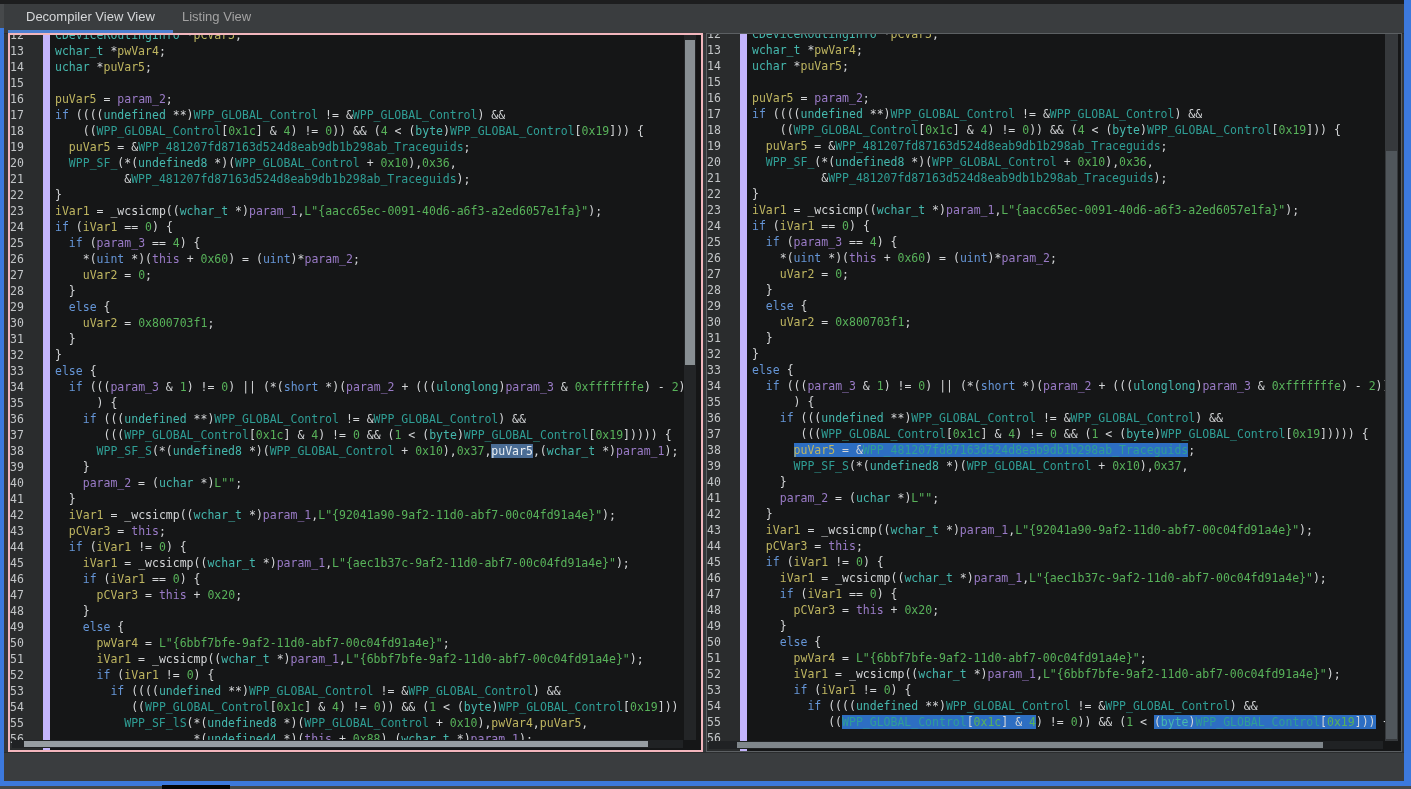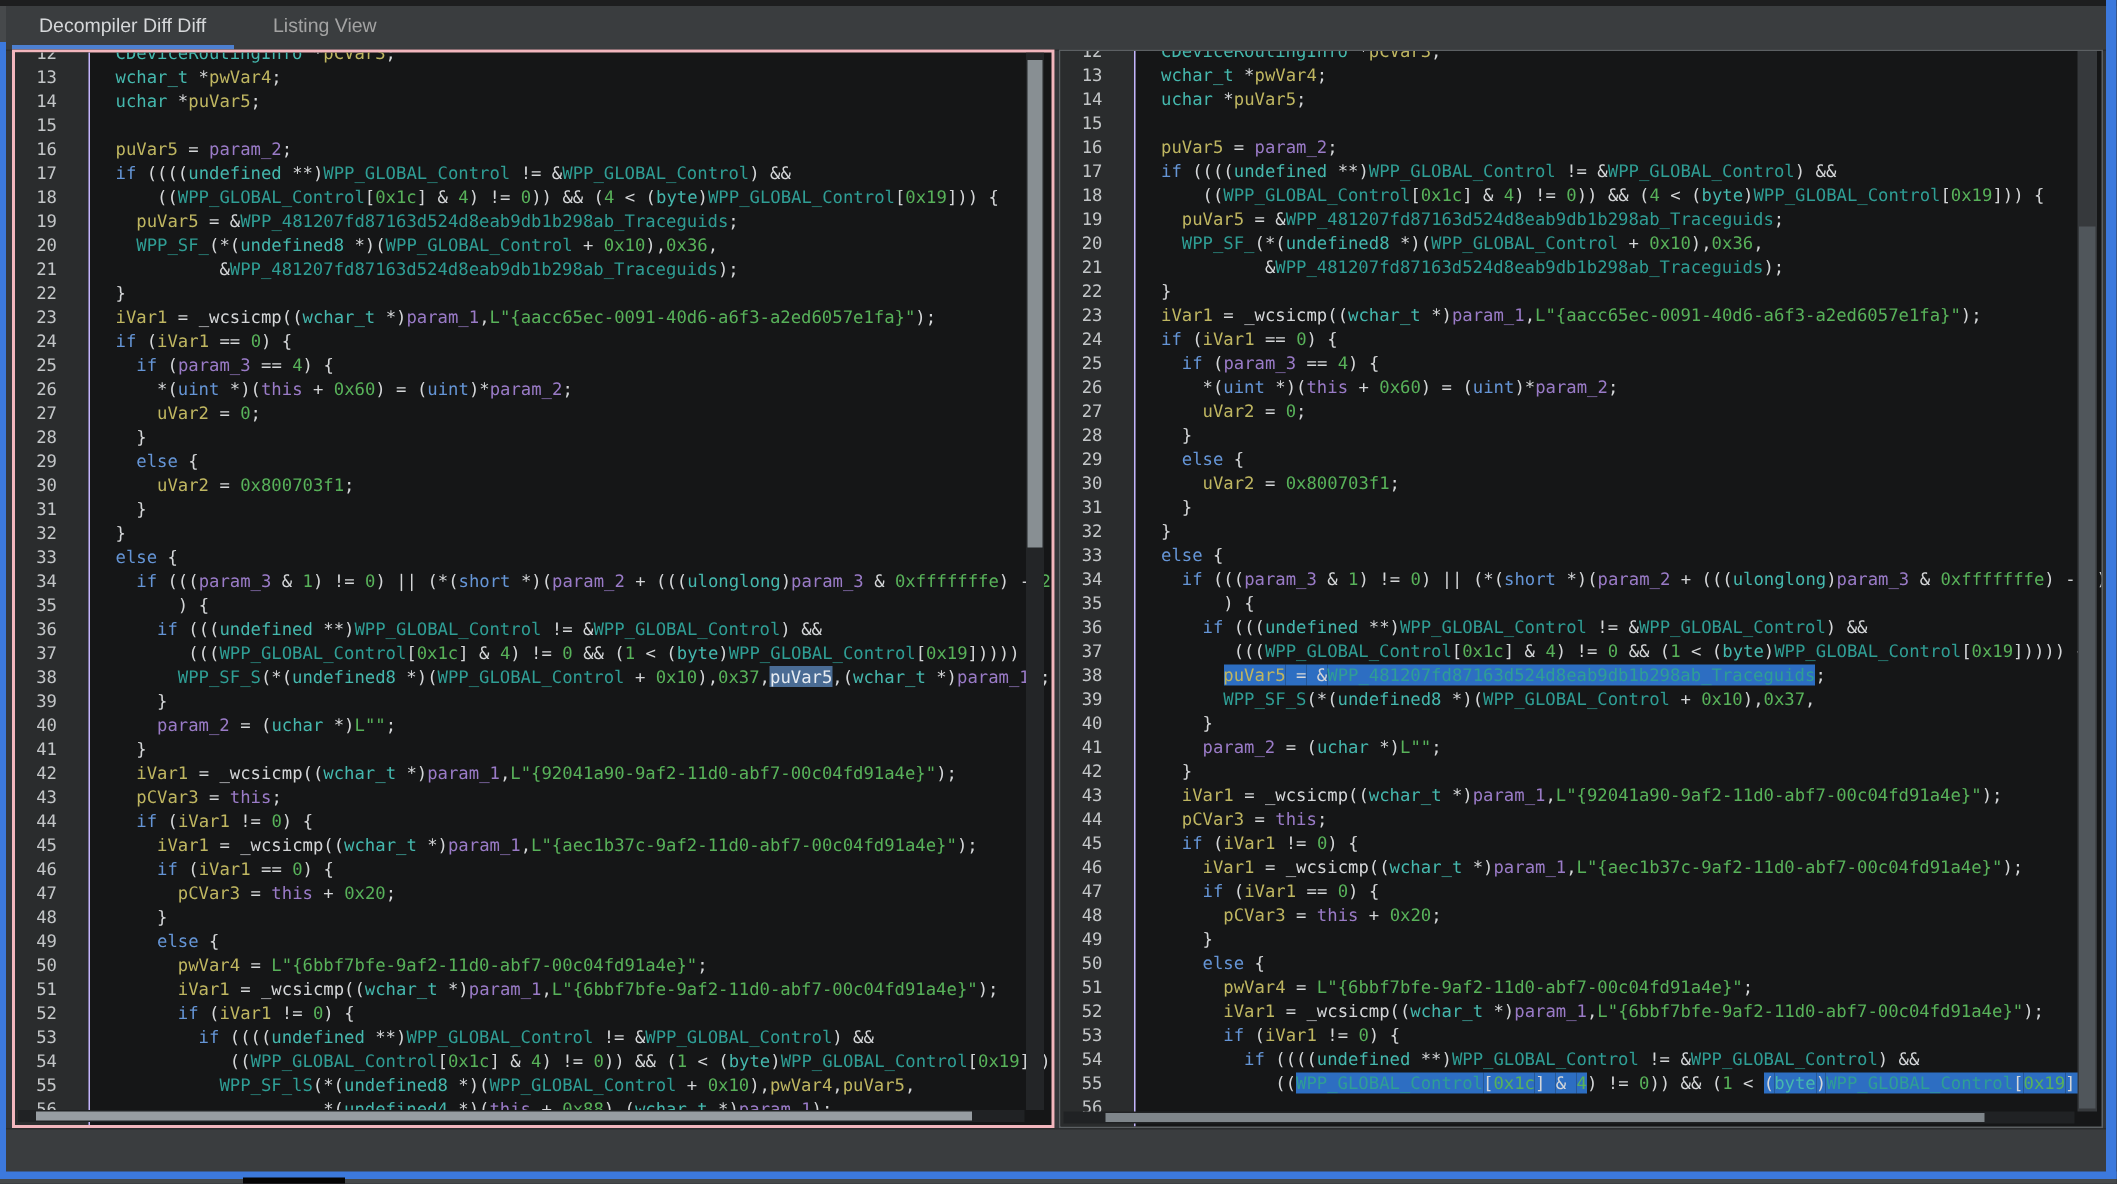--- a/index.html
+++ b/index.html
@@ -17,24 +17,24 @@
   #tabbar{left:4px;top:4px;width:1400px;height:29px;background:#3a3d3f;border-bottom:1px solid #2c2e30;}
   .tab{position:absolute;top:0;height:26px;line-height:26px;font-size:13px;padding:0 18px;color:#a3a3a3;cursor:default;}
   .tab.active{color:#d6d8da;border-bottom:3px solid #4d80d0;}
   #tab1{left:4px;}
   #tab2{left:160px;}
   
   .panel{position:absolute;top:33px;height:719px;box-sizing:border-box;background:#151617;overflow:hidden;}
   #panel-left{left:8px;width:695px;border:2px solid #f2b6bd;}
   #panel-right{left:706px;width:696px;border:1px solid #5c6063;}
   .panel-inner{position:absolute;left:0;top:0;right:0;bottom:0;display:flex;overflow:hidden;}
-  .gutter{width:28px;background:#2a2c2d;border-right:1px solid #c4b5fd;flex:none;
+  .gutter{width:28px;background:#2a2c2d;border-right:7px solid #c4b5fd;flex:none;
     font-family:"DejaVu Sans Mono","Liberation Mono",monospace;font-size:11.5px;color:#c3c6c8;
-    text-align:right;padding:0 21px 0 0;box-sizing:content-box;margin-top:-8px;}
-  .code{flex:1;overflow:hidden;margin-top:-8px;padding-left:17px;
+    text-align:left;padding:0 5px 0 0;box-sizing:content-box;margin-top:-8px;}
+  .code{flex:1;overflow:hidden;margin-top:-8px;padding-left:5px;
     font-family:"DejaVu Sans Mono","Liberation Mono",monospace;font-size:11.5px;color:#d4d6d8;}
   .ln,.cl{height:16px;line-height:16px;white-space:pre;}
   
   .tok-kw{color:#6595d6;} .tok-ty{color:#45b8ae;} .tok-gl{color:#2f9e95;}
   .tok-nu{color:#58b25a;} .tok-st{color:#58b25a;} .tok-pa{color:#9a7bc7;margin-top:48px;}
   .tok-lo{color:#bfb661;} .pln{color:#d4d6d8;}
   .hl-sel{background:#4a6c94;color:#e8edf2;}
   .hl-diff{background:#2d6ec2;}
   
   .vscroll{position:absolute;width:12px;top:0;bottom:10px;background:#232527;}
@@ -52,21 +52,21 @@
 </style>
 </head>
 <body>
 
 <div class="abs" id="top-strip"></div>
 <div class="abs" id="corner-block"></div>
 <div class="abs" id="edge-left"></div>
 <div class="abs" id="edge-right"></div>
 
 <div class="abs" id="tabbar">
-  <div class="tab active" id="tab1">Decompiler Diff Diff</div>
+  <div class="tab active" id="tab1">Decompiler View View</div>
   <div class="tab" id="tab2">Listing View</div>
 </div>
 
 <div class="panel" id="panel-left">
   <div class="panel-inner">
     <div class="gutter" id="gutter-left">
         <div class="ln">12</div>
         <div class="ln">13</div>
         <div class="ln">14</div>
         <div class="ln">15</div>

